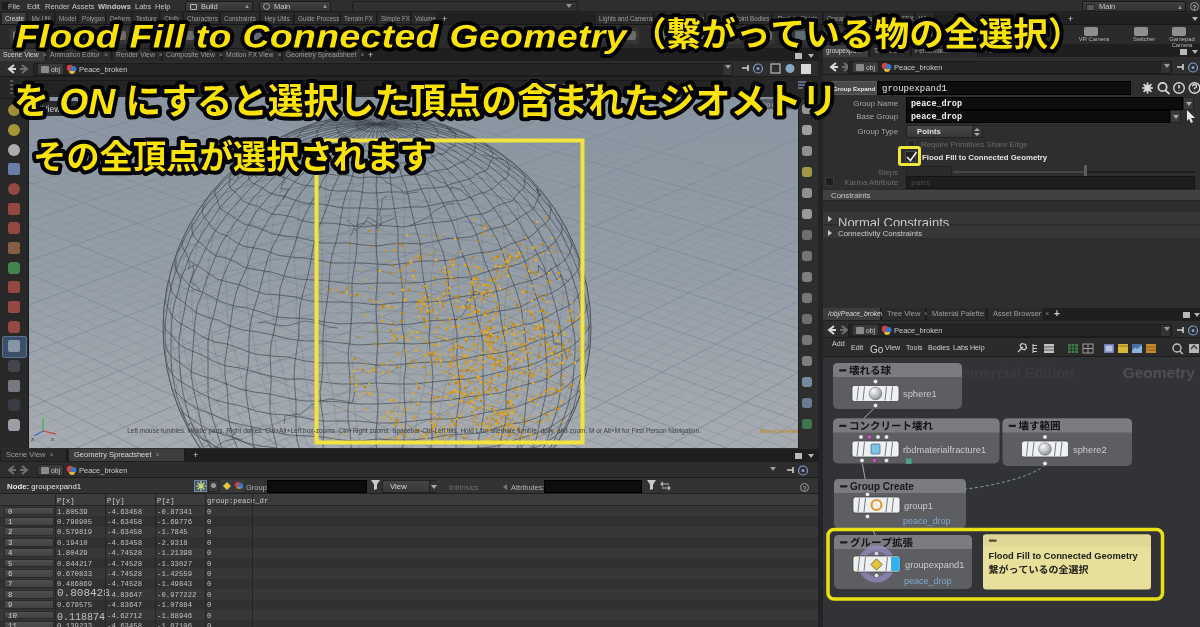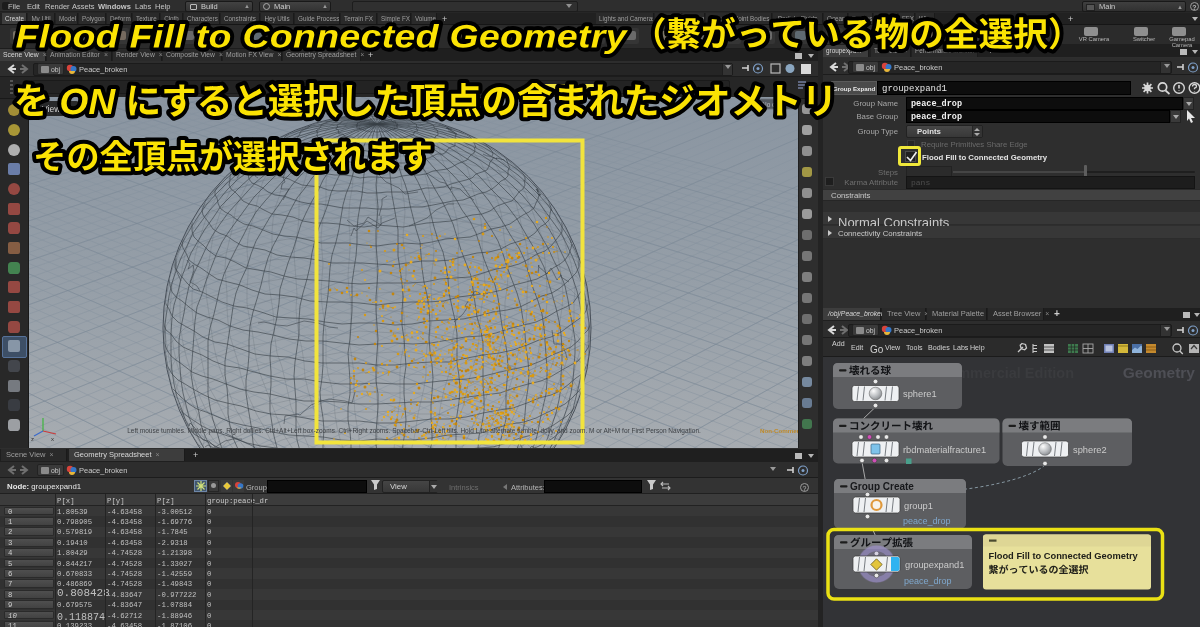--- a/index.html
+++ b/index.html
@@ -1565,21 +1565,21 @@
 <div class="abs" style="left:0;top:494px;width:818px;height:12px;background:#3c3c3c;border-bottom:1px solid #222;"></div>
 <div class="abs mono" style="left:57px;top:496.5px;font-size:7.3px;color:#c9c9c9;">P[x]</div>
 <div class="abs mono" style="left:107px;top:496.5px;font-size:7.3px;color:#c9c9c9;">P[y]</div>
 <div class="abs mono" style="left:157px;top:496.5px;font-size:7.3px;color:#c9c9c9;">P[z]</div>
 <div class="abs mono" style="left:207px;top:496.5px;font-size:7.3px;color:#c9c9c9;">group:peace_dr</div>
 <div class="abs" style="left:0;top:506.0px;width:818px;height:10.4px;background:#373737;"></div>
 <div class="abs" style="left:4px;top:506.5px;width:50px;height:8.9px;background:linear-gradient(#4f4f4f,#424242);border:1px solid #2a2a2a;border-radius:1px;"></div>
 <div class="abs mono" style="left:8px;top:507.5px;font-size:7.3px;color:#d0d0d0;">0</div>
 <div class="abs mono" style="left:57px;top:507.5px;font-size:7.3px;color:#c0c0c0;">1.80539</div>
 <div class="abs mono" style="left:107px;top:507.5px;font-size:7.3px;color:#c0c0c0;">-4.63458</div>
-<div class="abs mono" style="left:157px;top:507.5px;font-size:7.3px;color:#c0c0c0;">-3.00512</div>
+<div class="abs mono" style="left:157px;top:507.5px;font-size:7.3px;color:#c0c0c0;">-0.87341</div>
 <div class="abs mono" style="left:207px;top:507.5px;font-size:7.3px;color:#c0c0c0;">0</div>
 <div class="abs" style="left:0;top:516.4px;width:818px;height:10.4px;background:#313131;"></div>
 <div class="abs" style="left:4px;top:516.9px;width:50px;height:8.9px;background:linear-gradient(#4f4f4f,#424242);border:1px solid #2a2a2a;border-radius:1px;"></div>
 <div class="abs mono" style="left:8px;top:517.9px;font-size:7.3px;color:#d0d0d0;">1</div>
 <div class="abs mono" style="left:57px;top:517.9px;font-size:7.3px;color:#c0c0c0;">0.798905</div>
 <div class="abs mono" style="left:107px;top:517.9px;font-size:7.3px;color:#c0c0c0;">-4.63458</div>
 <div class="abs mono" style="left:157px;top:517.9px;font-size:7.3px;color:#c0c0c0;">-1.69776</div>
 <div class="abs mono" style="left:207px;top:517.9px;font-size:7.3px;color:#c0c0c0;">0</div>
 <div class="abs" style="left:0;top:526.8px;width:818px;height:10.4px;background:#373737;"></div>
 <div class="abs" style="left:4px;top:527.3px;width:50px;height:8.9px;background:linear-gradient(#4f4f4f,#424242);border:1px solid #2a2a2a;border-radius:1px;"></div>

